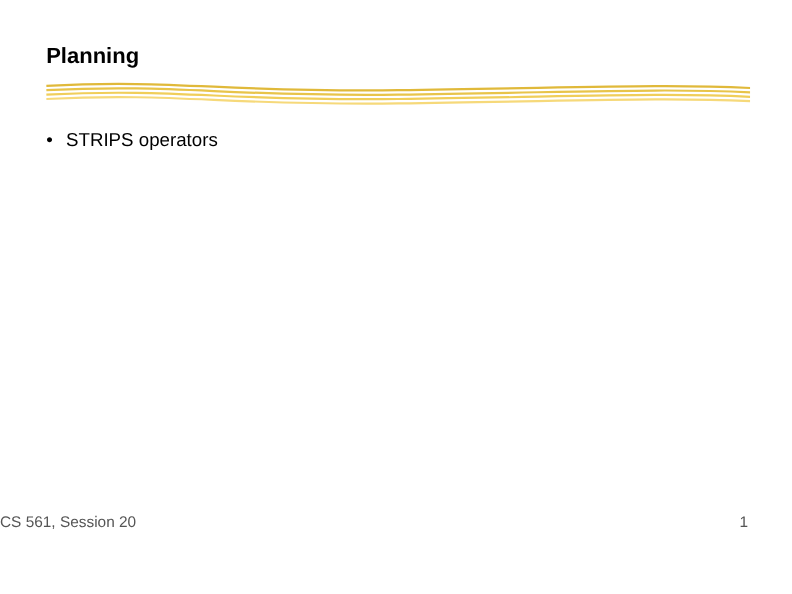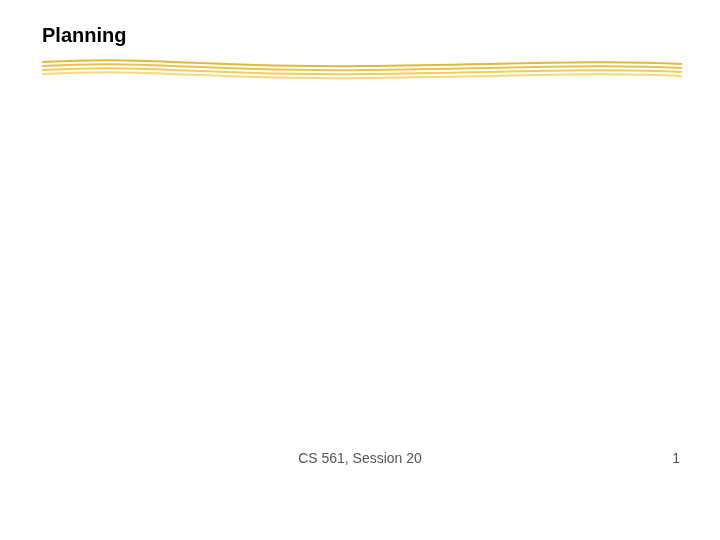--- a/index.html
+++ b/index.html
@@ -1,20 +1,21 @@
 <!DOCTYPE html>
 <html><head>
 <meta charset="utf-8">
 <style>
   * { margin: 0; padding: 0; box-sizing: border-box; }
   html, body { width: 720px; height: 540px; background: #fff; font-family: Arial, Helvetica, sans-serif; color: #000; }
   .slide {
     position: relative;
     width: 720px;
     height: 488px;
+    margin-top: 16px;
   }
   .title {
     position: absolute;
     top: 24px;
     left: 42px;
     font-size: 20px;
     font-weight: bold;
   }
   .divider {
     position: absolute;
@@ -41,21 +42,20 @@
     content: "•";
     position: absolute;
     left: 0;
     top: 0;
   }
   .footer-center {
     position: absolute;
     bottom: 22px;
     left: 0;
     width: 720px;
-    text-align: center;
     font-size: 14px;
     color: #555;
   }
   .footer-right {
     position: absolute;
     bottom: 22px;
     right: 40px;
     font-size: 14px;
     color: #555;
   }
@@ -69,19 +69,20 @@
 
   <svg class="divider" viewBox="0 0 640 24" preserveAspectRatio="none">
     <path d="M0 4 C 120 -2, 160 10, 320 8 C 480 6, 560 2, 640 6" stroke="#e0b93a" stroke-width="2" fill="none"></path>
     <path d="M0 8 C 120 2, 160 14, 320 12 C 480 10, 560 6, 640 10" stroke="#e8c44a" stroke-width="2" fill="none"></path>
     <path d="M0 12 C 120 6, 160 18, 320 16 C 480 14, 560 10, 640 14" stroke="#f0ce5a" stroke-width="2" fill="none"></path>
     <path d="M0 16 C 120 10, 160 22, 320 20 C 480 18, 560 14, 640 18" stroke="#f6d97a" stroke-width="2" fill="none"></path>
   </svg>
 
   <div class="content">
     <ul>
+      <li>STRIPS operators</li>
     </ul>
   </div>
 
   <div class="footer-center">CS 561, Session 20</div>
   <div class="footer-right">1</div>
 
 </div>
 
 </body></html>

